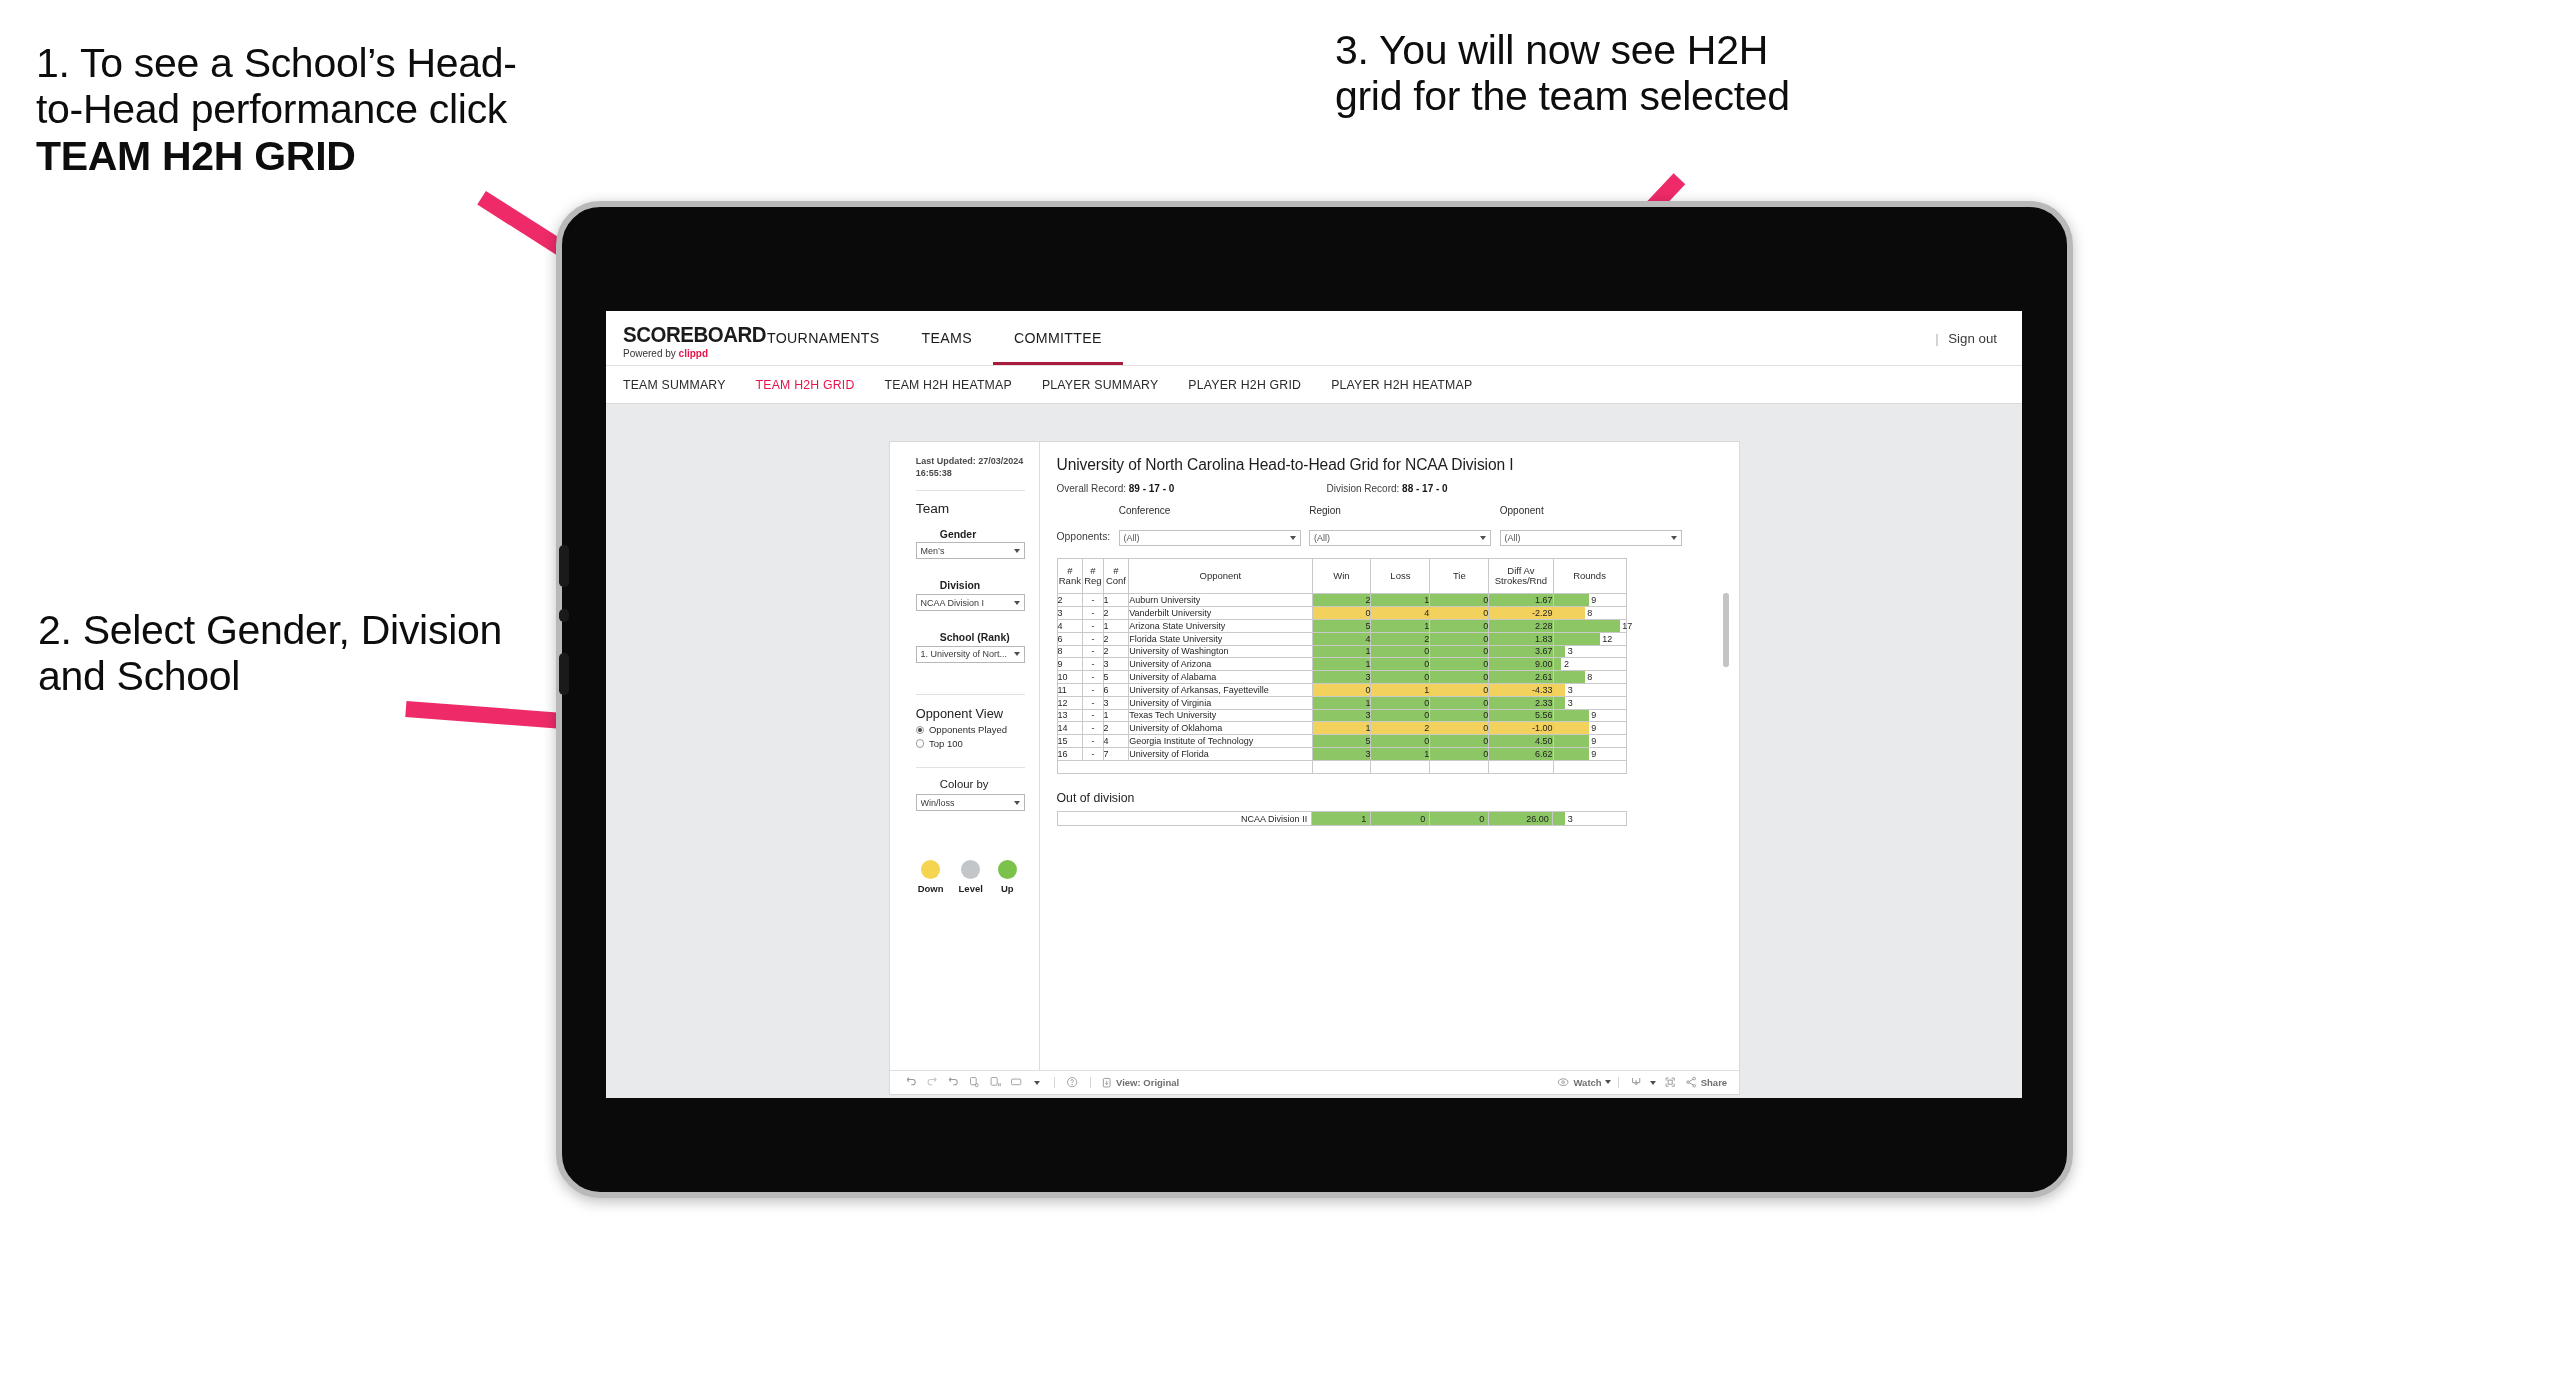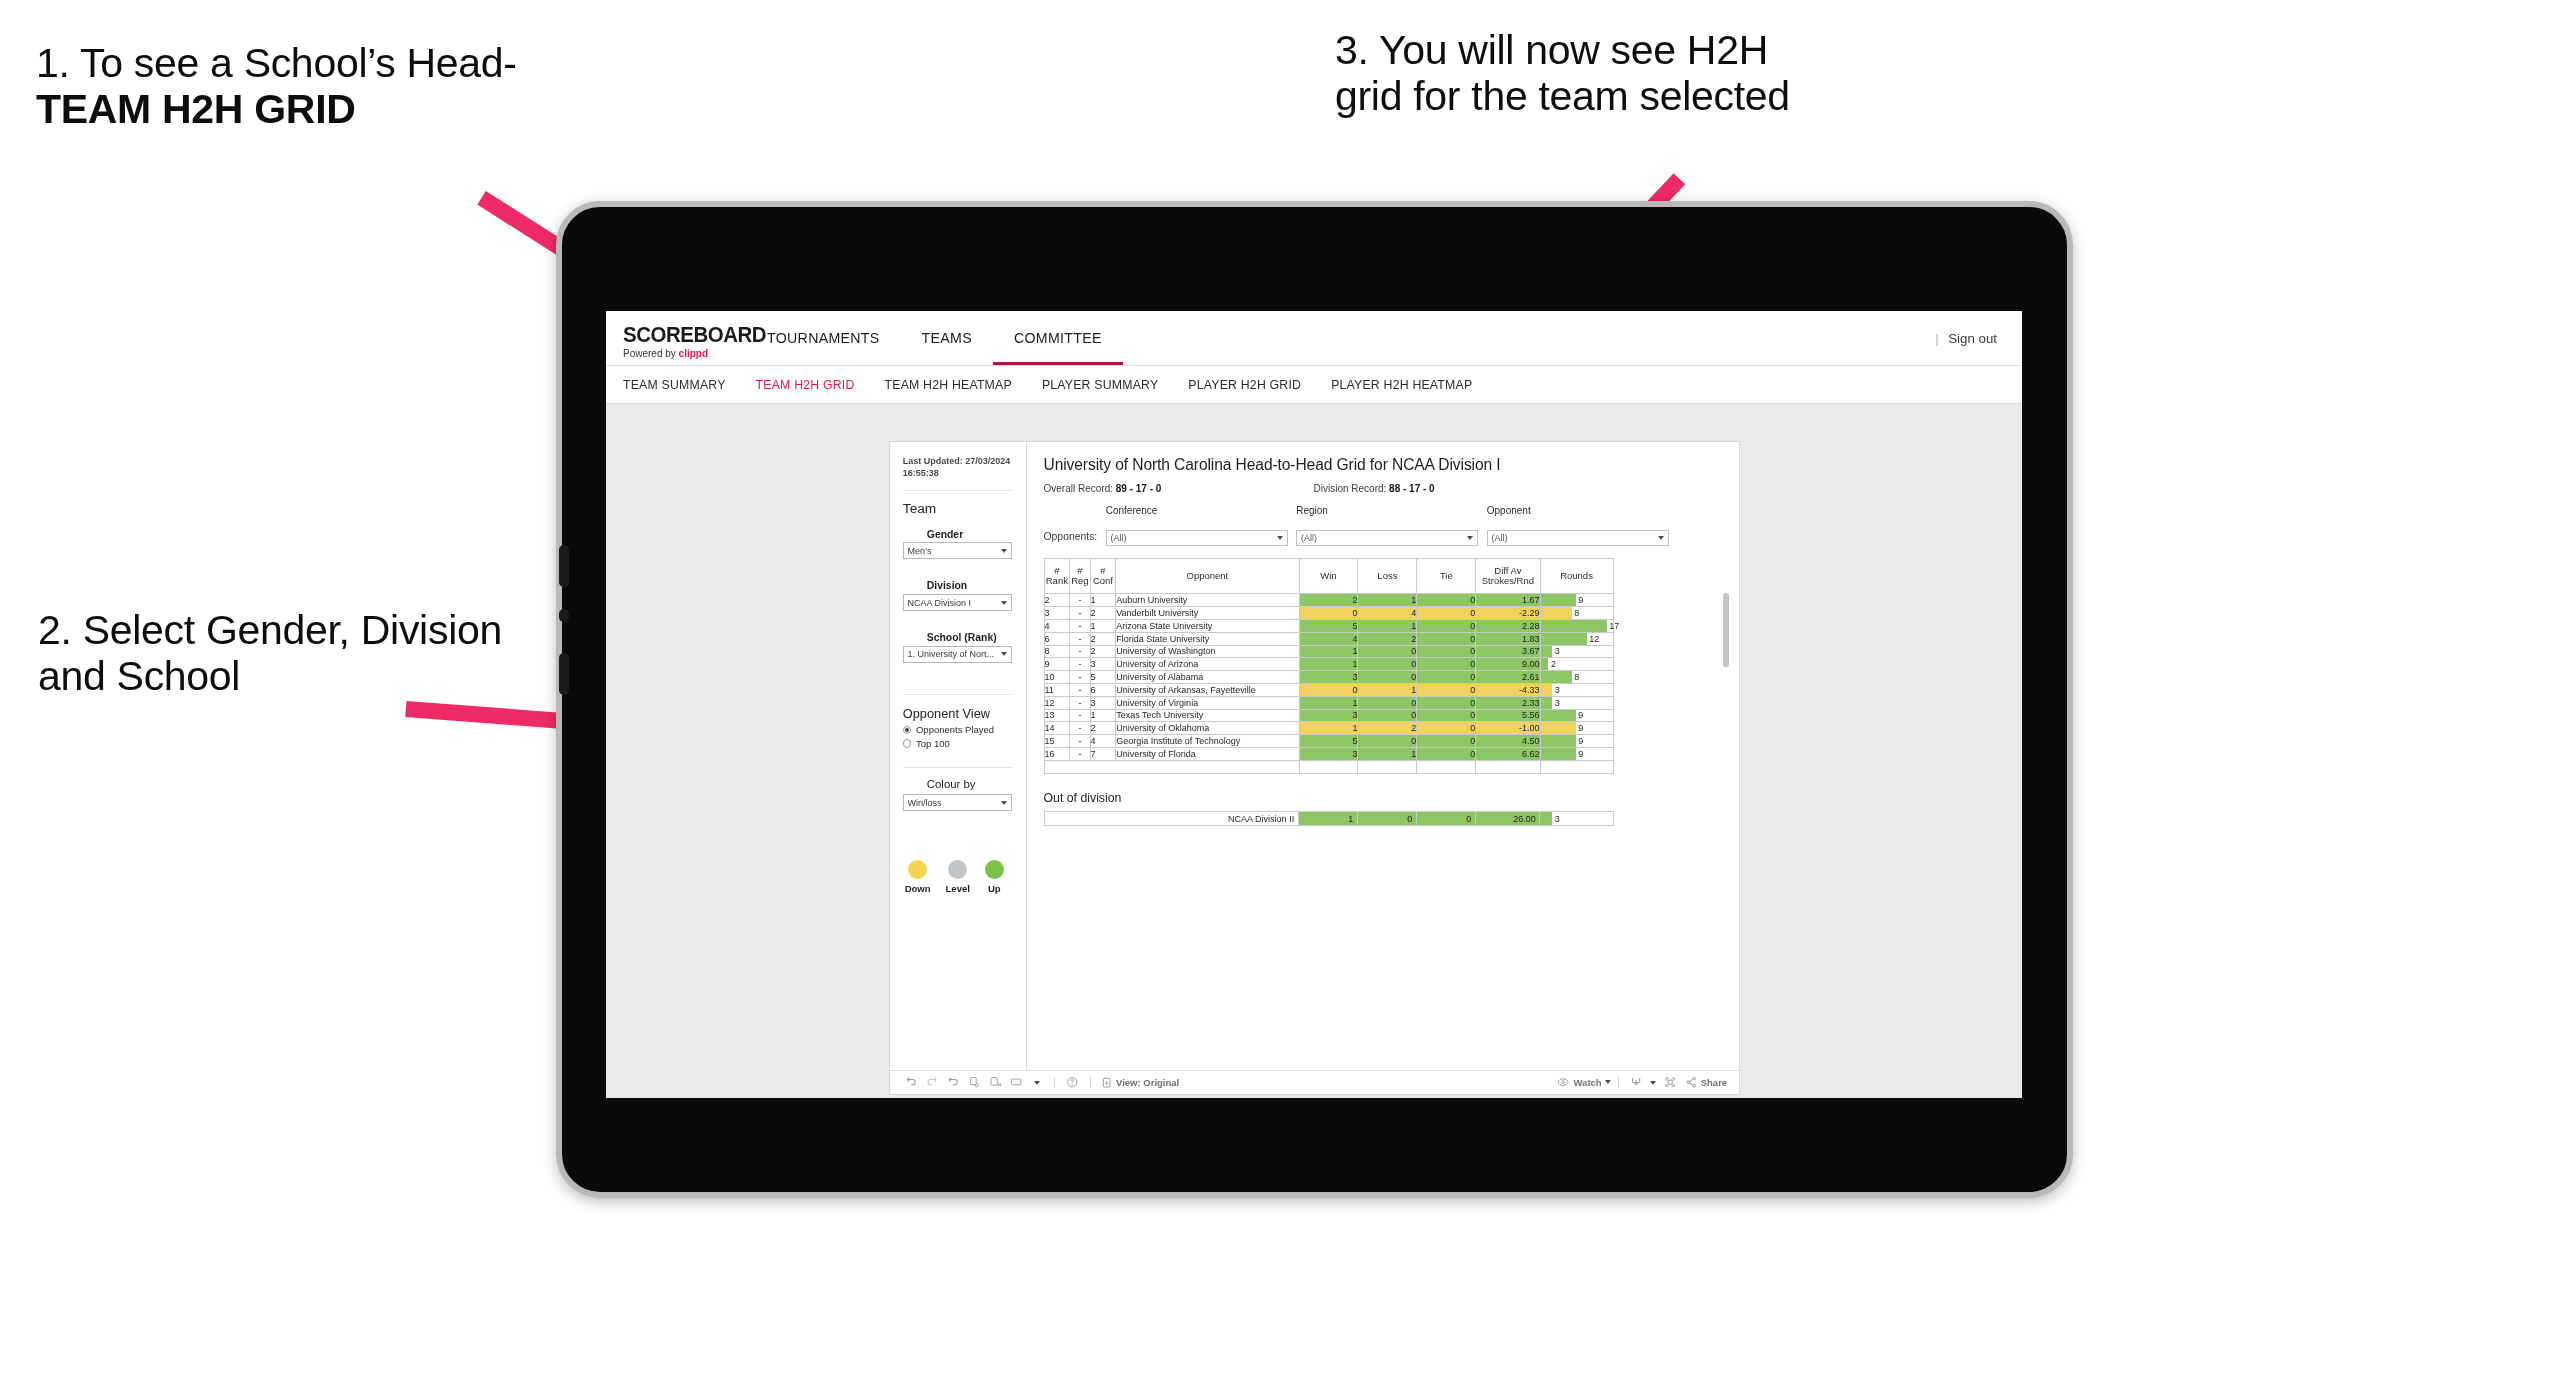--- a/index.html
+++ b/index.html
@@ -110,21 +110,21 @@
     padding-top: 37px;
   }
   #workbook {
     position: relative;
     margin: 0 auto;
     width: 851px; height: 654px;
     background: #ffffff;
     border: 0.9px solid #d9d9d9;
     display: flex; flex-direction: column;
   }
-  #wb-body { display: flex; flex: 1; min-height: 0; }
+  #wb-body { display: flex; flex: 1; min-height: 0; padding-left: 13px; }
 
   
   #sidebar {
     width: 137px; border-right: 0.9px solid #dcdcdc;
     padding: 13.3px 13.3px 0 13.3px;
     display: flex; flex-direction: column;
   }
   #last-updated {
     font-size: 9px; color: #4a4a4a; line-height: 1.35;
     font-weight: 600;
@@ -246,20 +246,21 @@
   .tb-txt { display: flex; align-items: center; gap: 3.8px; cursor: pointer; color: #6f6f6f; font-weight: 600; }
   .tb-right { margin-left: auto; display: flex; align-items: center; }
 </style>
 </head>
 <body>
 
 <div id="root">
 
   <div class="callout" id="callout-1">
     <div>1. To see a School’s Head-</div>
+    <div>to-Head performance click</div>
     <div style="font-weight:700">TEAM H2H GRID</div>
   </div>
 
   <div class="callout" id="callout-2">2. Select Gender, Division and School</div>
 
   <div class="callout" id="callout-3">
     <div>3. You will now see H2H</div>
     <div>grid for the team selected</div>
   </div>
 

